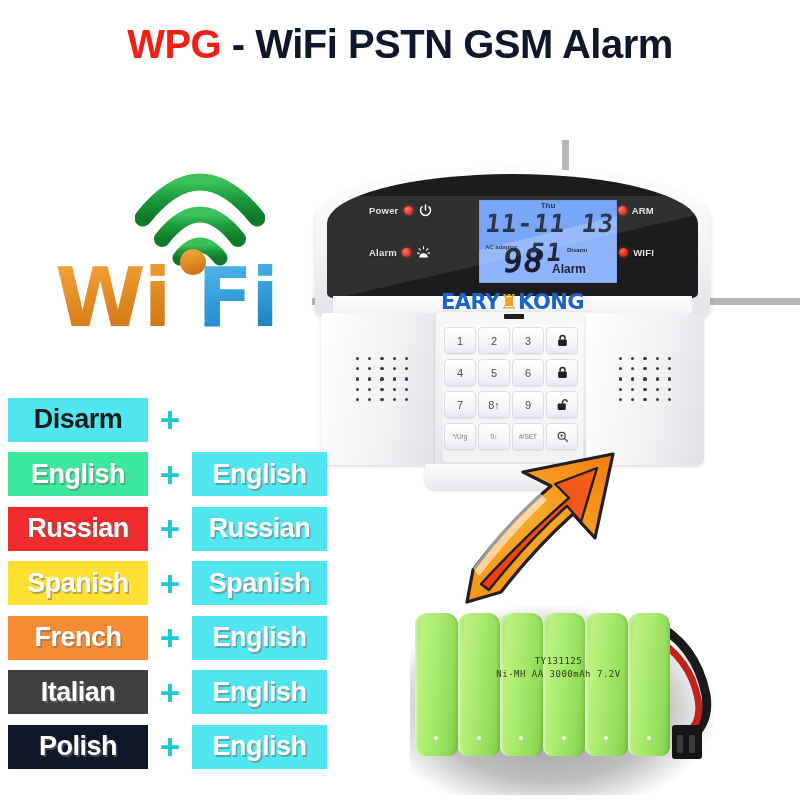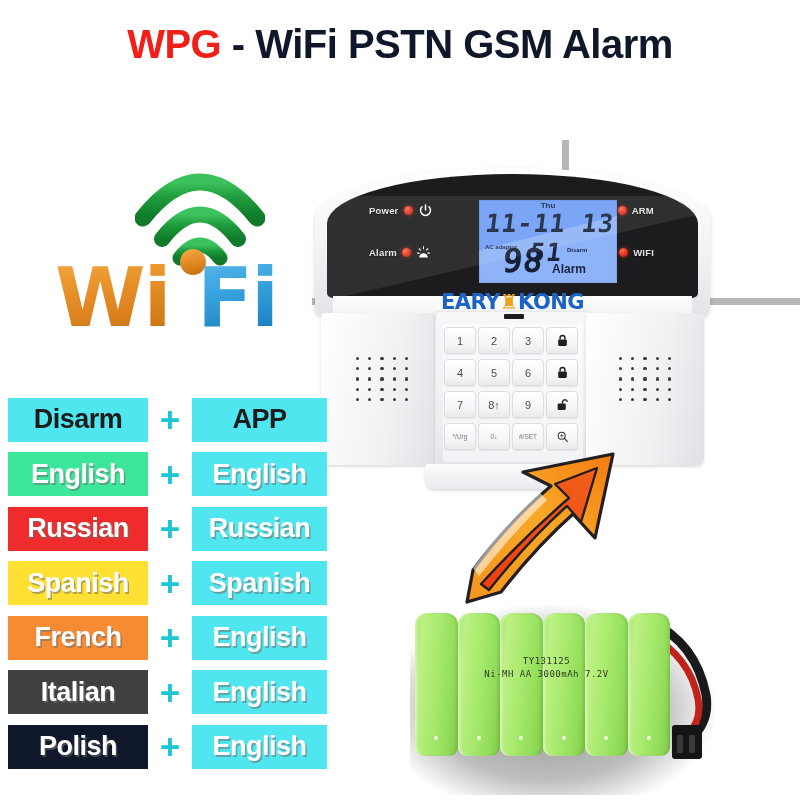--- a/index.html
+++ b/index.html
@@ -268,21 +268,21 @@
     position: relative;
   }
   .bat-cell::after {
     content: "";
     position: absolute; left: 50%; bottom: 16px;
     width: 4px; height: 4px; margin-left: -2px;
     border-radius: 50%;
     background: rgba(255,255,255,0.85);
   }
   .bat-text {
-    position: absolute; left: 4px; top: 42px; width: 255px;
+    position: absolute; left: 16px; top: 42px; width: 255px;
     text-align: center;
     font-family: "DejaVu Sans Mono", monospace;
     font-size: 9px; color: #2e3b1e; line-height: 13px;
     letter-spacing: 0.5px;
   }
   .bat-wires { position: absolute; left: 238px; top: 4px; width: 72px; height: 160px; }
 </style>
 </head>
 <body>
 
@@ -512,21 +512,20 @@
     <path d="M12 152 L18 120 Q55 70 96 36 L68 22 L158 4 L140 88 L118 64 Q80 98 46 142 Z" fill="url(#gArrowA)" stroke="#231f20" stroke-width="3.2" stroke-linejoin="round"></path>
     <path d="M46 142 L118 64 L140 88 L158 4 L96 36 Q55 70 18 120 L12 152 Z" fill="url(#gArrowB)" opacity="0.0"></path>
     <path d="M34 140 Q72 92 112 56 L126 72 L142 18 L100 34 L114 48 Q70 86 26 134 Z" fill="url(#gArrowB)" stroke="#231f20" stroke-width="2.4" stroke-linejoin="round"></path>
     <path d="M24 126 Q58 82 92 50 L84 42 Q48 76 18 118 Z" fill="#ffffff" opacity="0.55"></path>
   </svg>
 
   <div class="langtable">
       <div class="langrow">
         <div class="cell cell-left txt-dark" style="background: rgb(80, 230, 240);">Disarm</div>
         <div class="plus">+</div>
-        <div class="cell cell-right txt-dark">APP</div>
       </div>
       <div class="langrow">
         <div class="cell cell-left txt-white" style="background: rgb(60, 230, 154);">English</div>
         <div class="plus">+</div>
         <div class="cell cell-right txt-white">English</div>
       </div>
       <div class="langrow">
         <div class="cell cell-left txt-white" style="background: rgb(239, 43, 43);">Russian</div>
         <div class="plus">+</div>
         <div class="cell cell-right txt-white">Russian</div>

